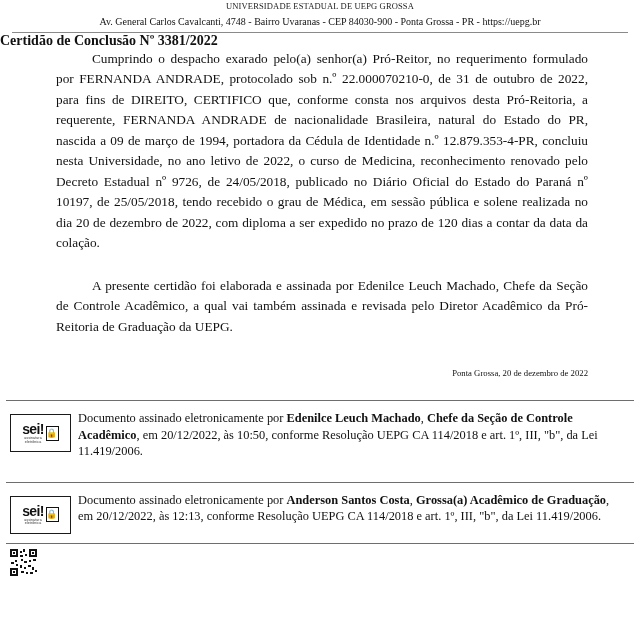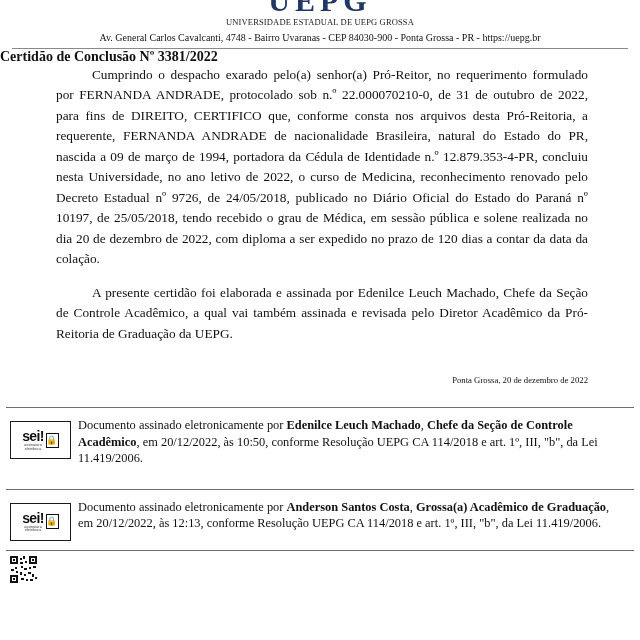--- a/index.html
+++ b/index.html
@@ -78,21 +78,21 @@
   }
   p.para {
     text-align: justify;
     text-justify: inter-word;
     font-size: 13.3px;
     line-height: 1.54;
     margin: 0;
     text-indent: 36px;
   }
   p.para + p.para {
-    margin-top: 13px;
+    margin-top: 22px;
   }
   .first-para {
     margin-top: 27px;
   }
 
   .date-line {
     text-align: right;
     font-size: 8.7px;
     margin: 31px 52px 0 0;
   }
@@ -202,23 +202,20 @@
   .qr-footer-text {
     font-size: 12.4px;
     line-height: 1.3;
     flex: 1 1 auto;
   }
 </style>
 </head>
 <body>
 
 <div class="doc-header">
-  <div class="logo-wrap">
-    <div class="logo-glyph">UEPG</div>
-  </div>
   <div class="univ-name">UNIVERSIDADE ESTADUAL DE UEPG GROSSA</div>
   <div class="address-line">Av. General Carlos Cavalcanti, 4748 - Bairro Uvaranas - CEP 84030-900 - Ponta Grossa - PR - https://uepg.br</div>
   <div class="rule-top"></div>
 </div>
 
 <div class="doc-title">Certidão de Conclusão Nº 3381/2022</div>
 
 <div class="body-wrap">
   <p class="para first-para">Cumprindo o despacho exarado pelo(a) senhor(a) Pró-Reitor, no requerimento formulado por FERNANDA ANDRADE, protocolado sob n.º 22.000070210-0, de 31 de outubro de 2022, para fins de DIREITO, CERTIFICO que, conforme consta nos arquivos desta Pró-Reitoria, a requerente, FERNANDA ANDRADE de nacionalidade Brasileira, natural do Estado do PR, nascida a 09 de março de 1994, portadora da Cédula de Identidade n.º 12.879.353-4-PR, concluiu nesta Universidade, no ano letivo de 2022, o curso de Medicina, reconhecimento renovado pelo Decreto Estadual nº 9726, de 24/05/2018, publicado no Diário Oficial do Estado do Paraná nº 10197, de 25/05/2018, tendo recebido o grau de Médica, em sessão pública e solene realizada no dia 20 de dezembro de 2022, com diploma a ser expedido no prazo de 120 dias a contar da data da colação.</p>
   <p class="para">A presente certidão foi elaborada e assinada por Edenilce Leuch Machado, Chefe da Seção de Controle Acadêmico, a qual vai também assinada e revisada pelo Diretor Acadêmico da Pró-Reitoria de Graduação da UEPG.</p>

